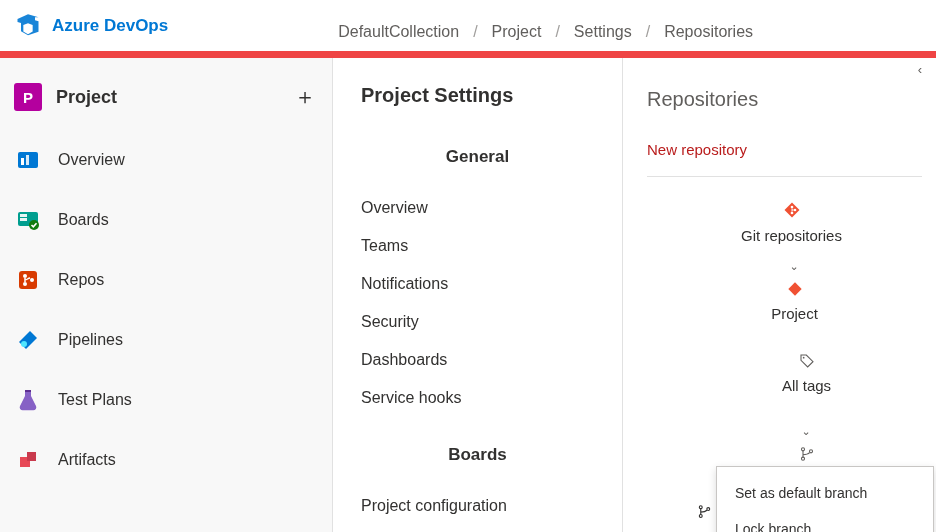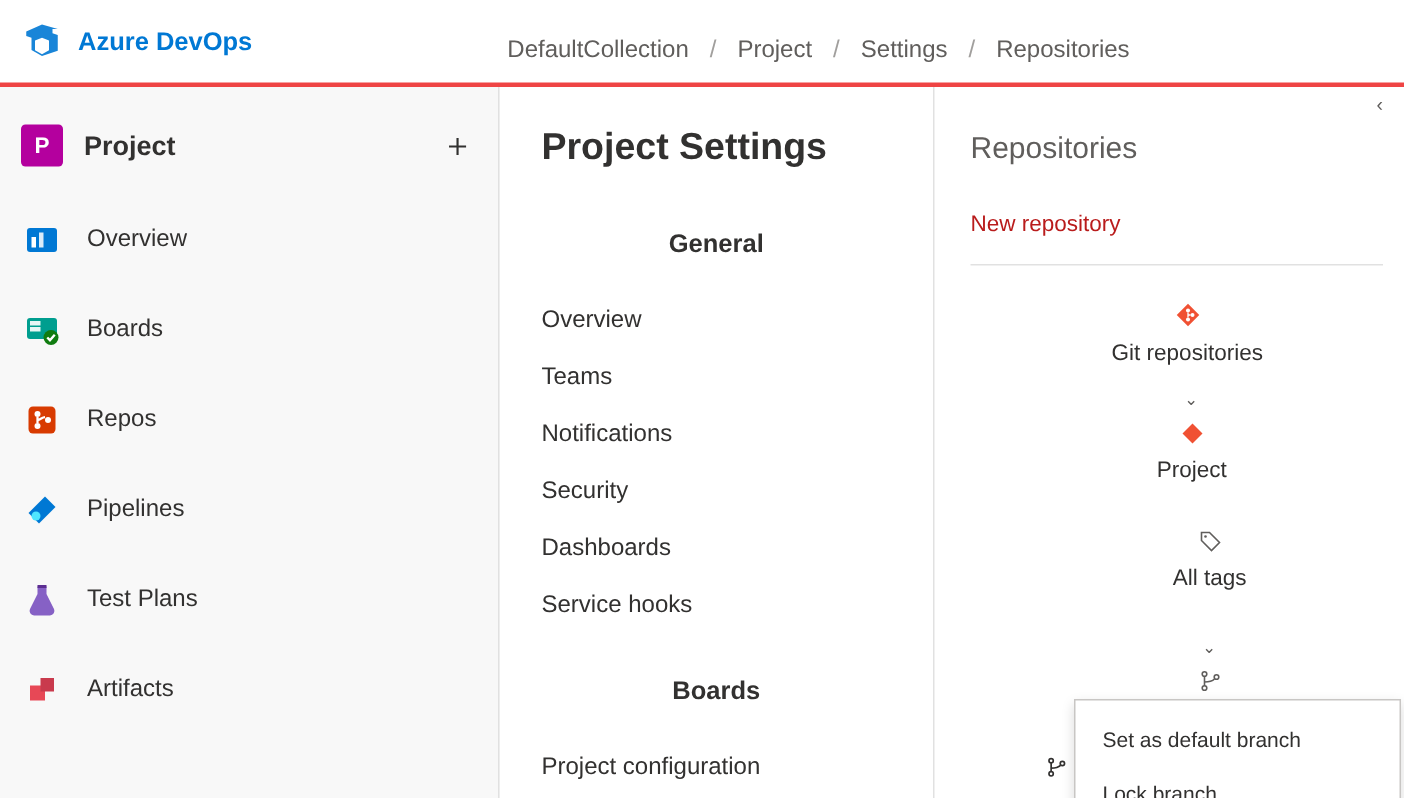--- a/index.html
+++ b/index.html
@@ -10,21 +10,21 @@
     width: 936px;
     height: 532px;
     overflow: hidden;
     background: #fff;
   }
   .topbar {
     height: 58px;
     display: flex;
     align-items: center;
     padding: 0 14px;
-    border-bottom: 3px solid #ef4444;
+    border-bottom: 7px solid #ef4444;
   }
   .brand {
     display: flex;
     align-items: center;
     gap: 10px;
     color: #0078d4;
     font-weight: 600;
     font-size: 17px;
   }
   .breadcrumbs {
@@ -81,21 +81,21 @@
     width: 28px; height: 28px;
     display: flex; align-items: center; justify-content: center;
   }
 
   
   .settings {
     width: 290px;
     padding: 26px 28px 0 28px;
     border-right: 1px solid #e1e1e1;
   }
-  .settings h1 { font-size: 25px; font-weight: 600; margin-bottom: 40px; }
+  .settings h1 { font-size: 20px; font-weight: 600; margin-bottom: 40px; }
   .group-title { font-size: 17px; font-weight: 600; margin-bottom: 22px; margin-top: 8px; text-align: center; }
   .settings-link {
     font-size: 16px;
     color: #323130;
     padding: 10px 0;
     cursor: pointer;
   }
 
   
   .repos-panel {

